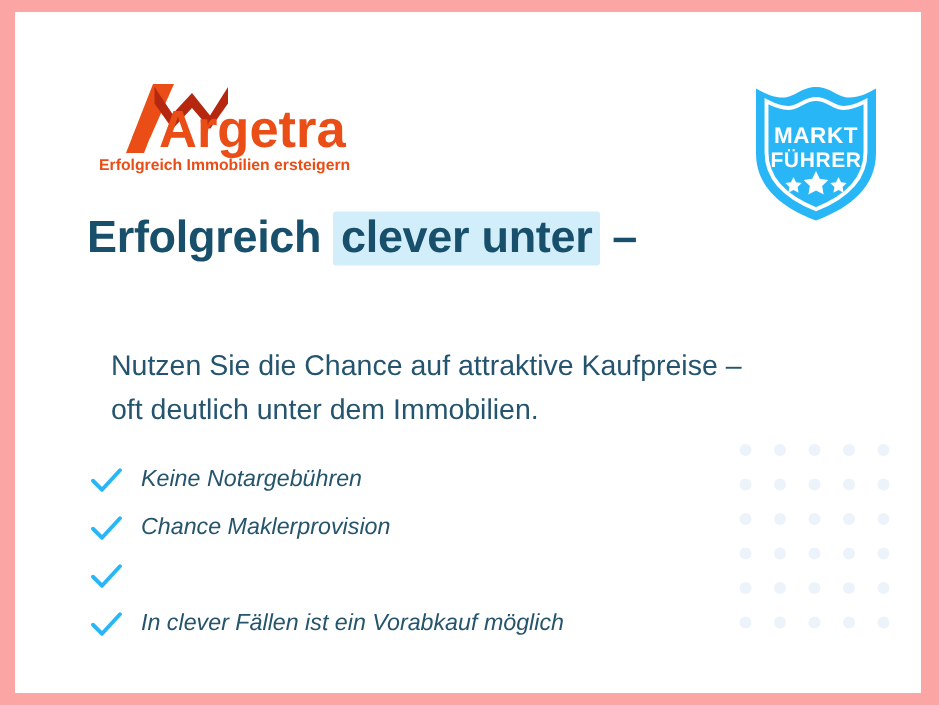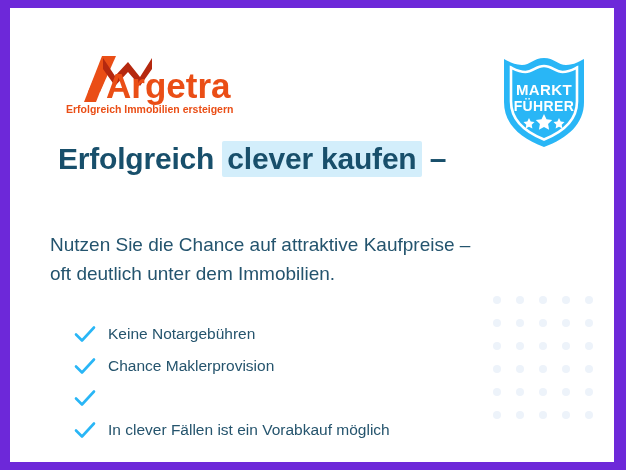--- a/index.html
+++ b/index.html
@@ -14,21 +14,21 @@
     background: #cdeefd;
     font-family: "Liberation Sans", sans-serif;
     -webkit-font-smoothing: antialiased;
   }
 
   
   .stage {
     position: relative;
     width: 626px;
     height: 470px;
-    background: #6d28d9;
+    background: #fca5a5;
   }
 
   
   .card {
     position: absolute;
     left: 10px;
     top: 8px;
     width: 604px;
     height: 454px;
     background: #ffffff;
@@ -90,39 +90,40 @@
     background: #d3eefb;
     padding: 1px 5px 2px 5px;
     border-radius: 2px;
     box-decoration-break: clone;
     -webkit-box-decoration-break: clone;
   }
 
   
   .subhead {
     position: absolute;
-    left: 40px;
+    left: 64px;
     top: 222px;
     width: 520px;
     margin: 0;
     font-size: 19px;
     font-weight: normal;
     line-height: 1.55;
     color: #24546e;
   }
 
   
   .checklist {
     position: absolute;
     left: 50px;
     top: 296px;
-    margin: 14px;
+    margin: 0;
     padding: 0;
     list-style: none;
     width: 470px;
+    font-style: italic;
   }
   .check-item {
     display: flex;
     align-items: center;
     height: 31px;
     margin-bottom: 1px;
   }
   .check-icon {
     flex: 0 0 34px;
     display: flex;
@@ -218,21 +219,21 @@
         <text x="48" y="57" text-anchor="middle" font-family="'Liberation Sans', sans-serif" font-size="14" font-weight="bold" fill="#ffffff" letter-spacing="0.4">FÜHRER</text>
         <g fill="#ffffff">
           <path d="M33 64 l1.7 3.5 3.8 .5 -2.8 2.7 .7 3.8 -3.4-1.8 -3.4 1.8 .7-3.8 -2.8-2.7 3.8-.5 Z"></path>
           <path d="M48 60 l2.5 5.2 5.7 .8 -4.1 4 1 5.7 -5.1-2.7 -5.1 2.7 1-5.7 -4.1-4 5.7-.8 Z"></path>
           <path d="M63 64 l1.7 3.5 3.8 .5 -2.8 2.7 .7 3.8 -3.4-1.8 -3.4 1.8 .7-3.8 -2.8-2.7 3.8-.5 Z"></path>
         </g>
       </svg>
     </div>
 
     <h1 class="headline">
-      <span>Erfolgreich </span><span class="hl">clever kaufen</span><span> –</span><br>
+      <span>Erfolgreich </span><span class="hl">clever unter</span><span> –</span><br>
     </h1>
 
     <p class="subhead">
       <span>Nutzen Sie die Chance auf attraktive Kaufpreise –</span><br>
       <span>oft deutlich unter dem Immobilien.</span>
     </p>
 
     <ul class="checklist">
       <li class="check-item">
         <span class="check-icon">

